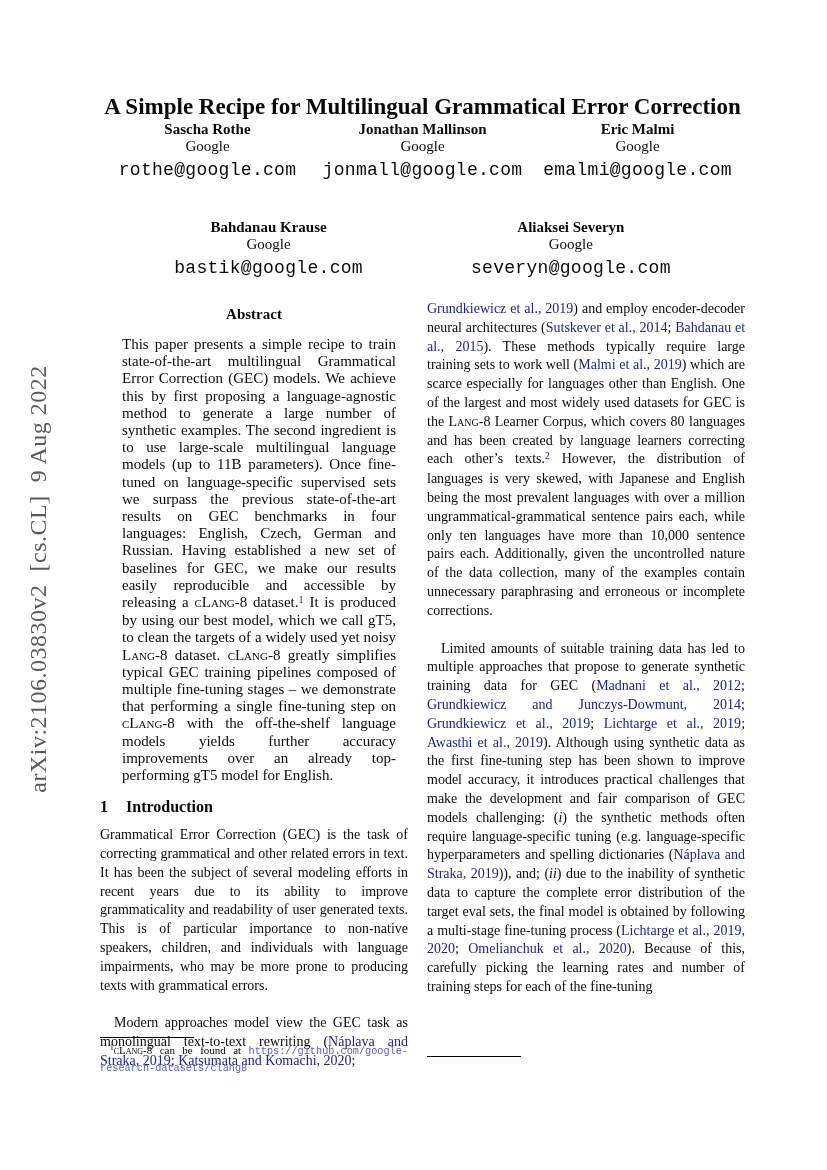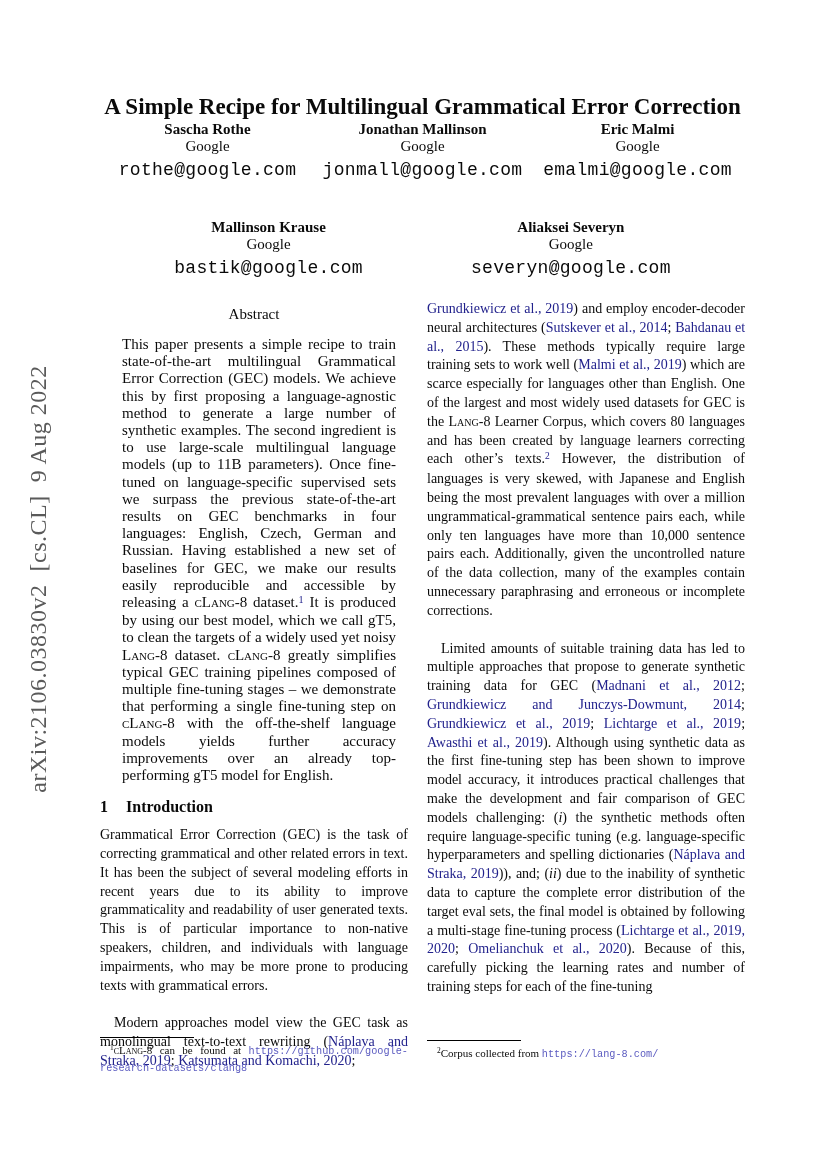--- a/index.html
+++ b/index.html
@@ -46,21 +46,21 @@
   .author-affiliation { font-size:15px; }
   .author-email {
     font-family:"Liberation Mono", monospace;
     font-size:18px; margin-top:5px; letter-spacing:0.3px;
   }
 
   
   .col-left  { position:absolute; left:100px; top:302px; width:308px; height:773px; }
   .col-right { position:absolute; left:427px; top:300px; width:318px; height:762px; }
 
-  .abstract-heading { text-align:center; font-weight:normal; font-size:15px; margin:4px 0 13px 0; }
+  .abstract-heading { text-align:center; font-weight:bold; font-size:15px; margin:4px 0 13px 0; }
   .abstract-body {
     padding:0 12px 0 22px;
     font-size:15px; line-height:17.2px;
     text-align:justify;
   }
 
   .section-heading {
     margin-top:14px; margin-bottom:10px;
     font-size:16px; font-weight:bold;
     display:flex; gap:18px;
@@ -108,21 +108,21 @@
     </div>
     <div class="author-block">
       <div class="author-name">Eric Malmi</div>
       <div class="author-affiliation">Google</div>
       <div class="author-email">emalmi@google.com</div>
     </div>
   </div>
 
   <div class="authors-row authors-row-2">
     <div class="author-block">
-      <div class="author-name">Mallinson Krause</div>
+      <div class="author-name">Bahdanau Krause</div>
       <div class="author-affiliation">Google</div>
       <div class="author-email">bastik@google.com</div>
     </div>
     <div class="author-block">
       <div class="author-name">Aliaksei Severyn</div>
       <div class="author-affiliation">Google</div>
       <div class="author-email">severyn@google.com</div>
     </div>
   </div>
 
@@ -143,17 +143,16 @@
       <p class="footnote-text"><span class="seg-sup">1</span><span class="seg-sc">cLang-8</span><span class="seg-p"> can be found at </span><span class="seg-monolink">https://github.com/google-research-datasets/clang8</span></p>
     </div>
   </div>
 
   <div class="col-right">
     <p class="body-par"><span class="seg-cite">Grundkiewicz et al., 2019</span><span class="seg-p">) and employ encoder-decoder neural architectures (</span><span class="seg-cite">Sutskever et al., 2014</span><span class="seg-p">; </span><span class="seg-cite">Bahdanau et al., 2015</span><span class="seg-p">). These methods typically require large training sets to work well (</span><span class="seg-cite">Malmi et al., 2019</span><span class="seg-p">) which are scarce especially for languages other than English. One of the largest and most widely used datasets for GEC is the </span><span class="seg-sc">Lang-8</span><span class="seg-p"> Learner Corpus, which covers 80 languages and has been created by language learners correcting each other’s texts.</span><span class="seg-supcite">2</span><span class="seg-p"> However, the distribution of languages is very skewed, with Japanese and English being the most prevalent languages with over a million ungrammatical-grammatical sentence pairs each, while only ten languages have more than 10,000 sentence pairs each. Additionally, given the uncontrolled nature of the data collection, many of the examples contain unnecessary paraphrasing and erroneous or incomplete corrections.</span></p>
     <p class="body-par"><span class="seg-p">Limited amounts of suitable training data has led to multiple approaches that propose to generate synthetic training data for GEC (</span><span class="seg-cite">Madnani et al., 2012</span><span class="seg-p">; </span><span class="seg-cite">Grundkiewicz and Junczys-Dowmunt, 2014</span><span class="seg-p">; </span><span class="seg-cite">Grundkiewicz et al., 2019</span><span class="seg-p">; </span><span class="seg-cite">Lichtarge et al., 2019</span><span class="seg-p">; </span><span class="seg-cite">Awasthi et al., 2019</span><span class="seg-p">). Although using synthetic data as the first fine-tuning step has been shown to improve model accuracy, it introduces practical challenges that make the development and fair comparison of GEC models challenging: (</span><span class="seg-i">i</span><span class="seg-p">) the synthetic methods often require language-specific tuning (e.g. language-specific hyperparameters and spelling dictionaries (</span><span class="seg-cite">Náplava and Straka, 2019</span><span class="seg-p">)), and; (</span><span class="seg-i">ii</span><span class="seg-p">) due to the inability of synthetic data to capture the complete error distribution of the target eval sets, the final model is obtained by following a multi-stage fine-tuning process (</span><span class="seg-cite">Lichtarge et al., 2019, 2020</span><span class="seg-p">; </span><span class="seg-cite">Omelianchuk et al., 2020</span><span class="seg-p">). Because of this, carefully picking the learning rates and number of training steps for each of the fine-tuning</span></p>
 
     <div class="footnote-block">
       <div class="footnote-rule"></div>
-      <p class="footnote-text"><span class="seg-sup">2</span><span class="seg-p">Corpus collected from </span><span class="seg-monolink">https://lang-8.com/</span></p>
     </div>
   </div>
 
 </div>
 
 </body></html>

